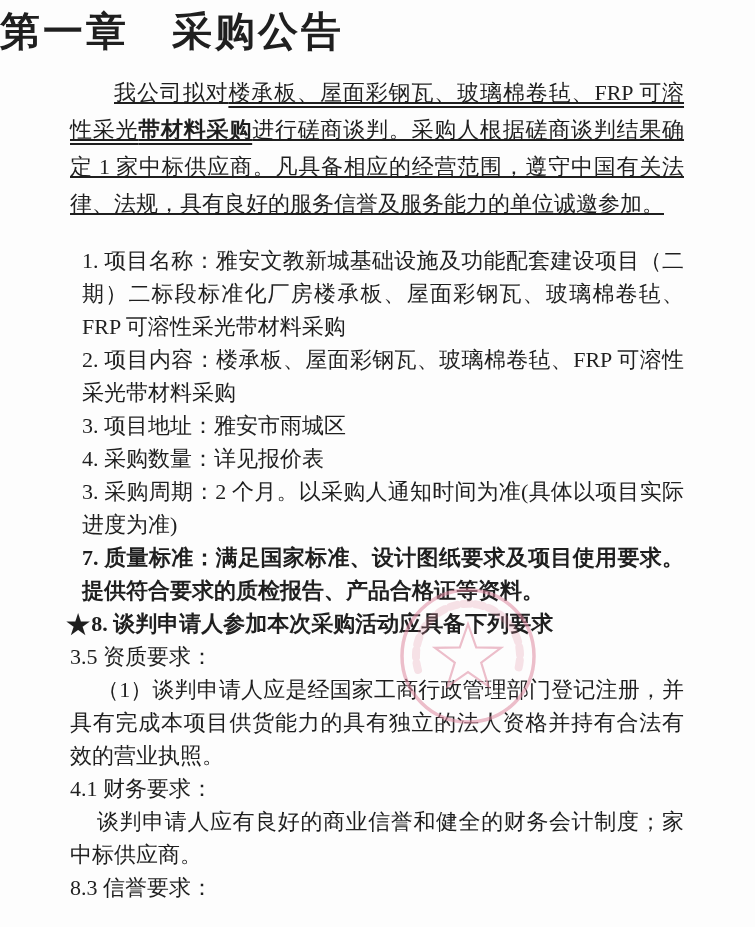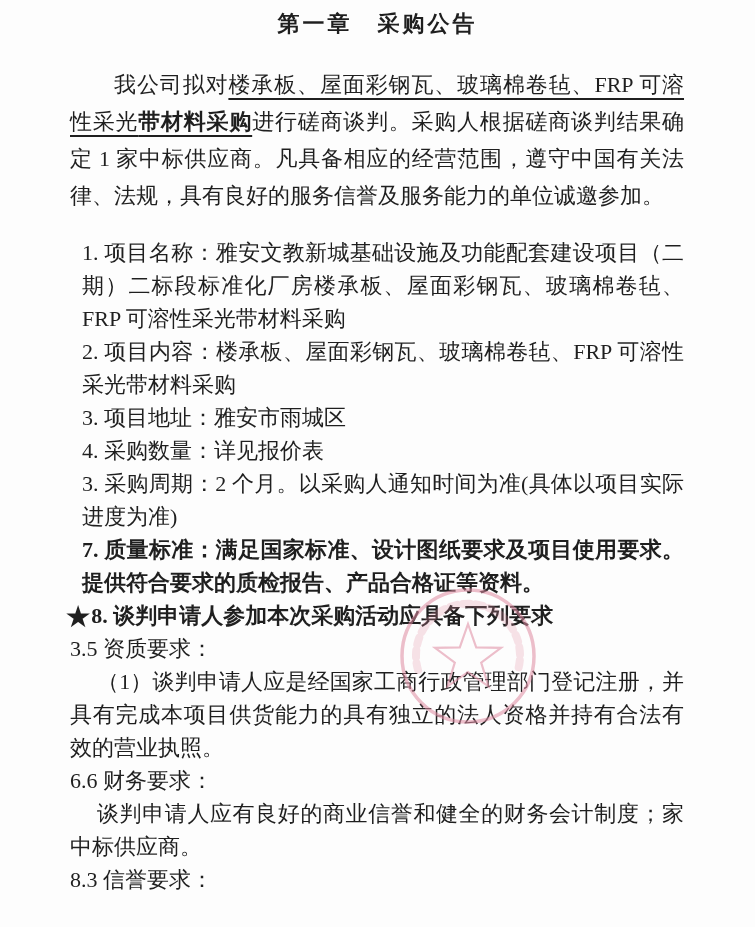--- a/index.html
+++ b/index.html
@@ -10,36 +10,36 @@
   .page {
     position: relative;
     width: 755px;
     height: 927px;
     background: #fdfdfd;
     overflow: hidden;
     font-family: "Liberation Serif", "DejaVu Serif", serif;
     color: #1f1f1f;
   }
   .doc-title {
-    padding-top: 4px;
-    text-align: center;
-    font-size: 22px;
+    padding-top: 12px;
+    font-size: 40px;
     font-weight: bold;
     letter-spacing: 3px;
     line-height: 40px;
   }
   .content {
     position: relative;
     margin: 0 71px 0 70px;
     font-size: 22px;
     text-align: justify;
   }
   .intro {
     line-height: 37px;
     text-indent: 44px;
+    text-decoration: underline;
   }
   .u-seg {
     text-decoration: underline;
     text-underline-offset: 6px;
     text-decoration-thickness: 1.5px;
   }
   .bold { font-weight: bold; }
   .items {
     margin-top: 13px;
     line-height: 33px;
@@ -96,21 +96,21 @@
       <div class="item">3. 采购周期：2 个月。以采购人通知时间为准(具体以项目实际进度为准)</div>
       <div class="item bold">7. 质量标准：满足国家标准、设计图纸要求及项目使用要求。提供符合要求的质检报告、产品合格证等资料。</div>
     </div>
 
     <div>
       <div class="sec8-heading"><span class="star">★</span><span>8. 谈判申请人参加本次采购活动应具备下列要求</span></div>
 
       <div class="sec8-label">3.5 资质要求：</div>
       <p class="sec8-para" style="margin:0">（1）谈判申请人应是经国家工商行政管理部门登记注册，并具有完成本项目供货能力的具有独立的法人资格并持有合法有效的营业执照。</p>
 
-      <div class="sec8-label">6.6 财务要求：</div>
+      <div class="sec8-label">4.1 财务要求：</div>
       <p class="sec8-para" style="margin:0">谈判申请人应有良好的商业信誉和健全的财务会计制度；家中标供应商。</p>
 
       <div class="sec8-label">8.3 信誉要求：</div>
     </div>
 
   </div>
 
   <svg class="seal" viewBox="0 0 140 140">
 
     <circle cx="70" cy="70" r="66" fill="none" stroke="#df8ba2" stroke-width="3.5"></circle>

